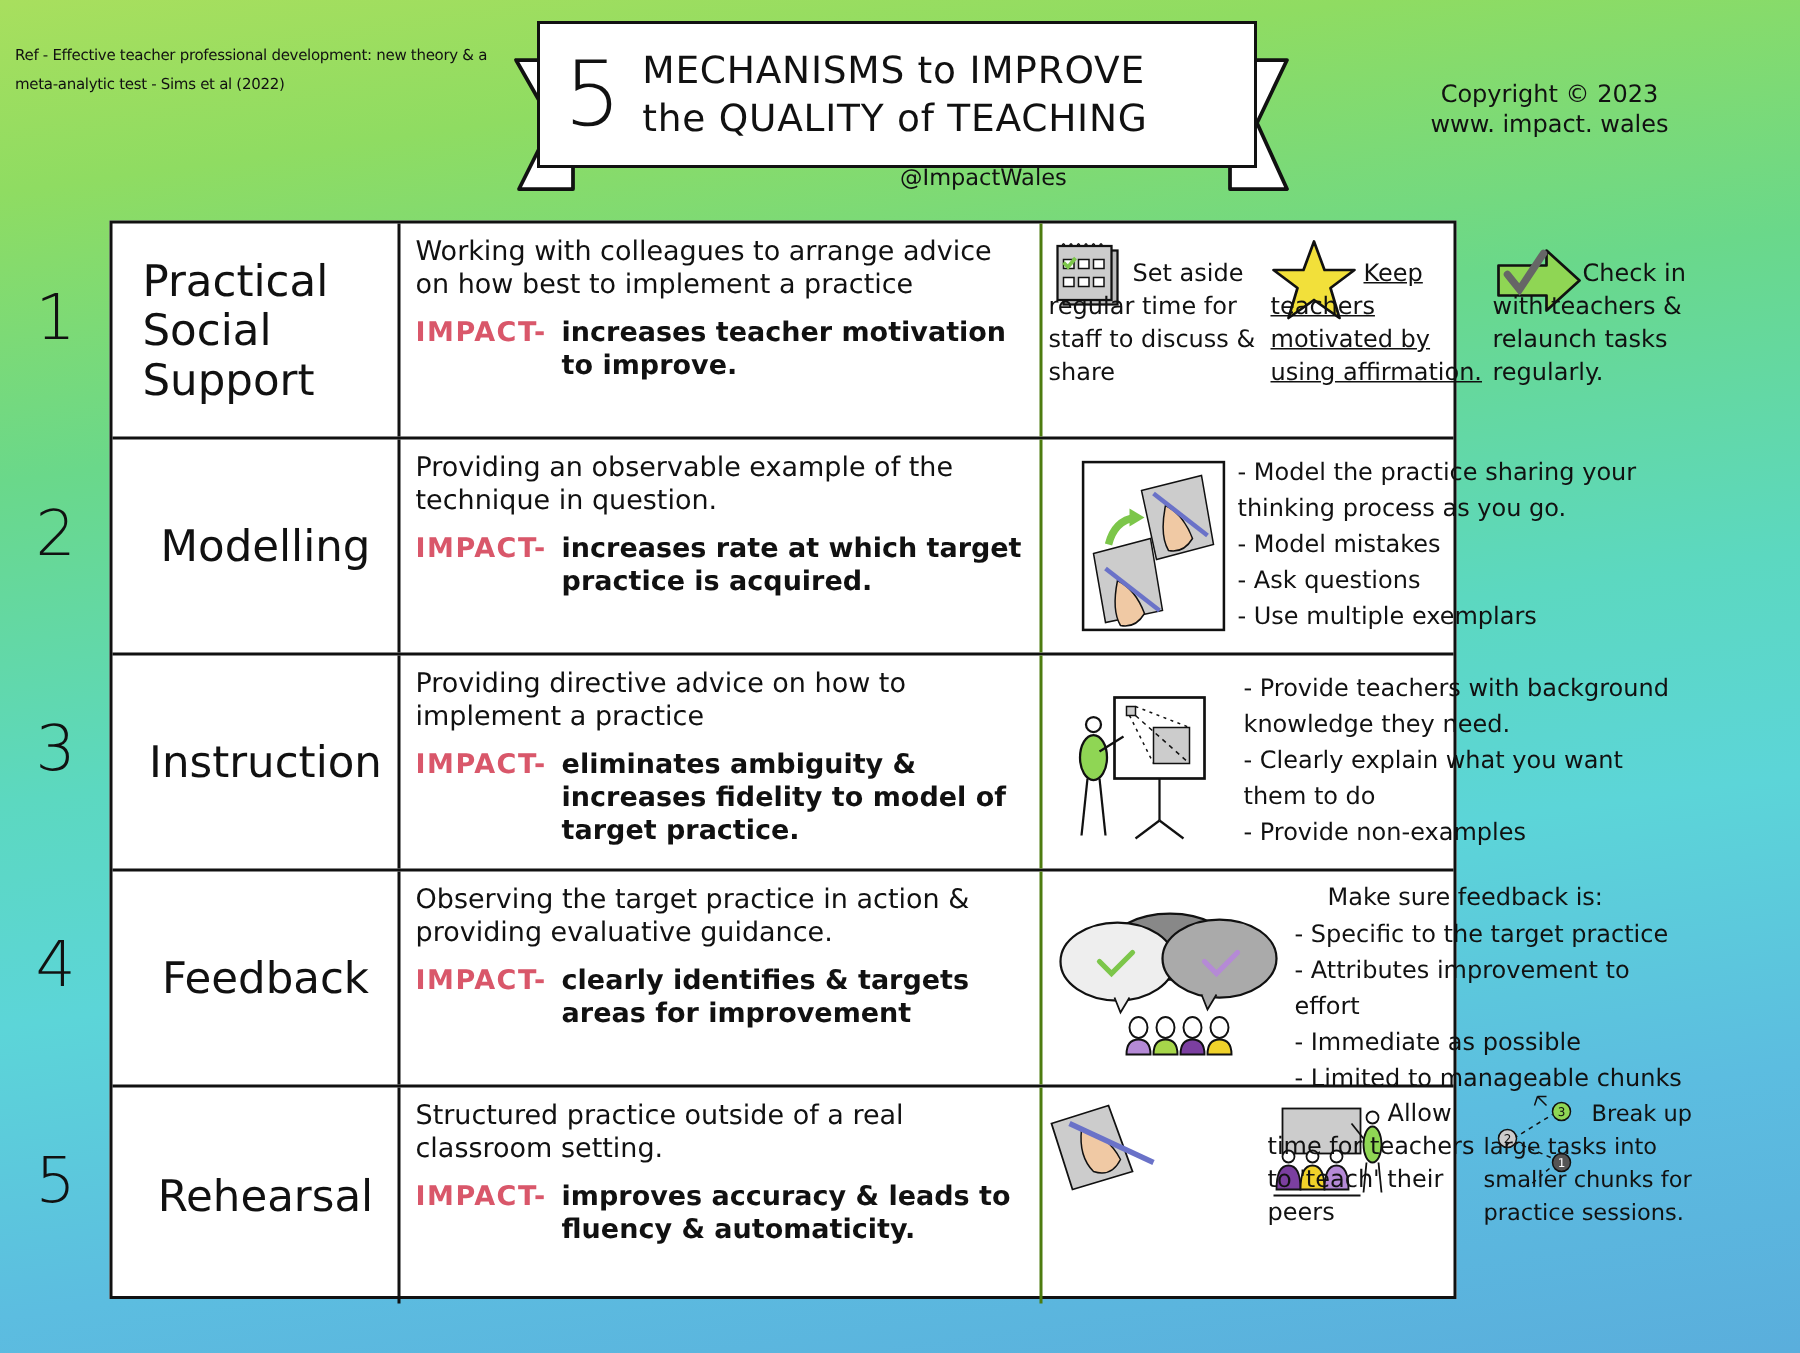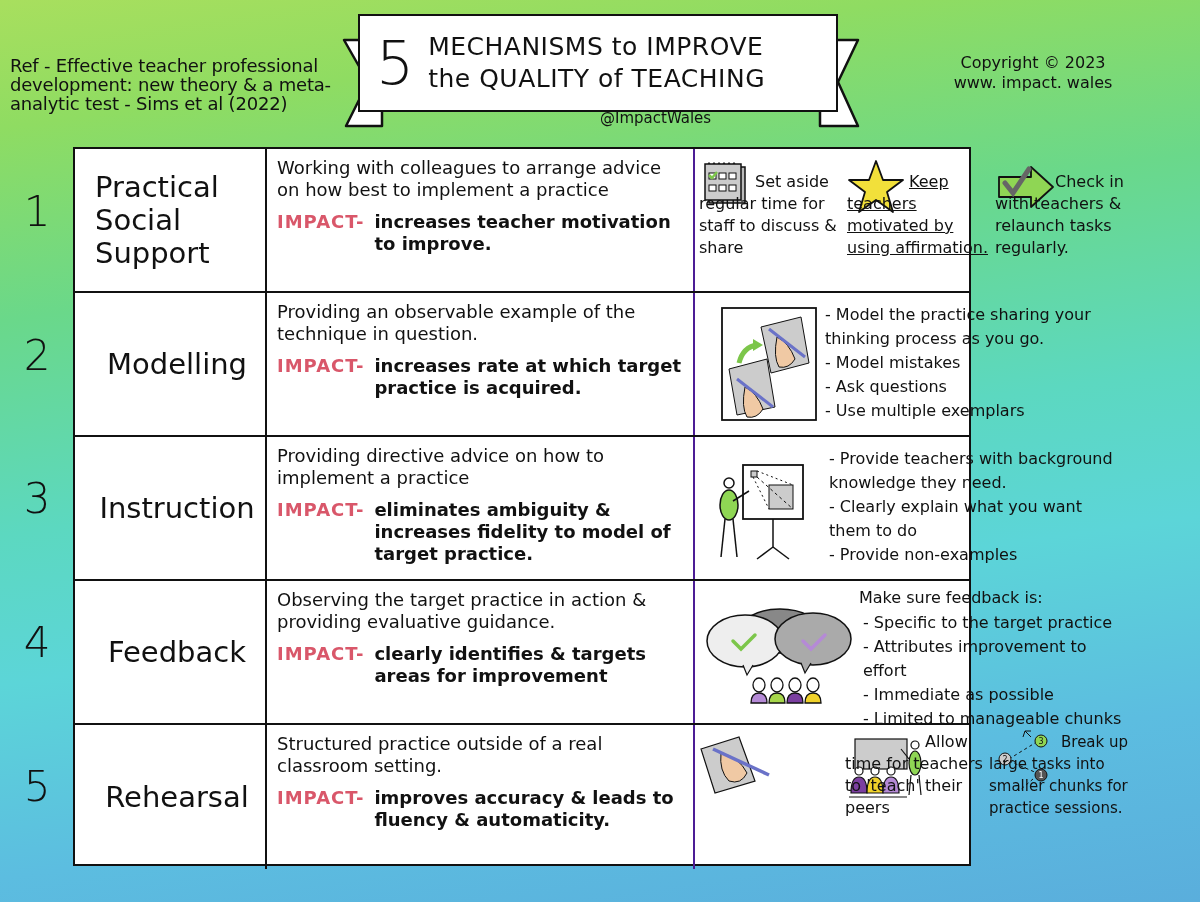--- a/index.html
+++ b/index.html
@@ -5,22 +5,22 @@
     * { box-sizing: border-box; margin: 0; padding: 0; }
     html, body { width: 1200px; height: 902px; overflow: hidden; }
     body {
       position: relative;
       font-family: "DejaVu Sans", sans-serif;
       color: #111;
       background: linear-gradient(172deg, #a8df5e 0%, #8fdc62 12%, #6ad88a 30%, #5cd8c0 50%, #5cd5d8 64%, #5cbde0 82%, #5aaedc 100%);
     }
     .ref {
       position: absolute; left: 10px; top: 28px; width: 330px;
-      font-size: 18px; line-height: 19px; color: #111;
-      font-family: "DejaVu Sans", sans-serif; letter-spacing: -0.2px; margin-top: 28px;
+      font-size: 10px; line-height: 19px; color: #111;
+      font-family: "DejaVu Sans", sans-serif; letter-spacing: -0.2px;
     }
     .copyright {
       position: absolute; left: 918px; top: 53px; width: 230px;
       font-size: 16px; line-height: 20px; text-align: center;
     }
     .banner-wrap { position: absolute; left: 340px; top: 10px; width: 520px; height: 120px; }
     .banner-tail-left {
       position: absolute; left: 2px; top: 28px; width: 60px; height: 92px;
     }
     .banner-tail-right {
@@ -46,21 +46,21 @@
       border-bottom: 2px solid #111;
     }
     .row:last-child { border-bottom: none; }
     .cell { position: absolute; top: 0; height: 100%; }
     .cell-name {
       left: 0; width: 192px; border-right: 2px solid #111;
       display: flex; align-items: center; justify-content: center; text-align: left;
       font-size: 29px; line-height: 33px; padding-left: 14px;
     }
     .cell-desc {
-      left: 192px; width: 428px; border-right: 2px solid #4c1d95;
+      left: 192px; width: 428px; border-right: 2px solid #4d7c0f;
       padding: 8px 10px 0 10px; font-size: 18px; line-height: 22px;
     }
     .cell-ex { left: 620px; width: 438px; }
     .desc-text { display: block; }
     .impact-line { display: flex; margin-top: 10px; font-weight: bold; }
     .impact-label { color: #d9576a; font-size: 18px; letter-spacing: 1px; white-space: nowrap; margin-right: 10px; }
     .impact-text { font-size: 18px; line-height: 22px; }
 
     .rownum {
       position: absolute; left: 22px; width: 30px; text-align: center;
@@ -231,21 +231,21 @@
           <ellipse cx="54" cy="84" rx="6" ry="7" fill="#fff"></ellipse>
             <path d="M46 102 q0-10 8-10 q8 0 8 10z" fill="#b58ad6"></path>
           <ellipse cx="72" cy="84" rx="6" ry="7" fill="#fff"></ellipse>
             <path d="M64 102 q0-10 8-10 q8 0 8 10z" fill="#a6d64a"></path>
           <ellipse cx="90" cy="84" rx="6" ry="7" fill="#fff"></ellipse>
             <path d="M82 102 q0-10 8-10 q8 0 8 10z" fill="#7b3fa0"></path>
           <ellipse cx="108" cy="84" rx="6" ry="7" fill="#fff"></ellipse>
             <path d="M100 102 q0-10 8-10 q8 0 8 10z" fill="#f0d22a"></path>
         </g>
       </svg>
-      <div class="ex-text" style="left:164px;top:6px;font-size:16px;">Make sure feedback is:</div>
+      <div class="ex-text" style="left:190px;top:6px;font-size:16px;">Make sure feedback is:</div>
       <ul class="bullets" style="left:168px;top:30px;width:266px;">
         <li>- Specific to the target practice</li>
         <li>- Attributes improvement to effort</li>
         <li>- Immediate as possible</li>
         <li>- Limited to manageable chunks</li>
       </ul>
     </div>
   </div>
 
   <div class="row" style="top:576px">

